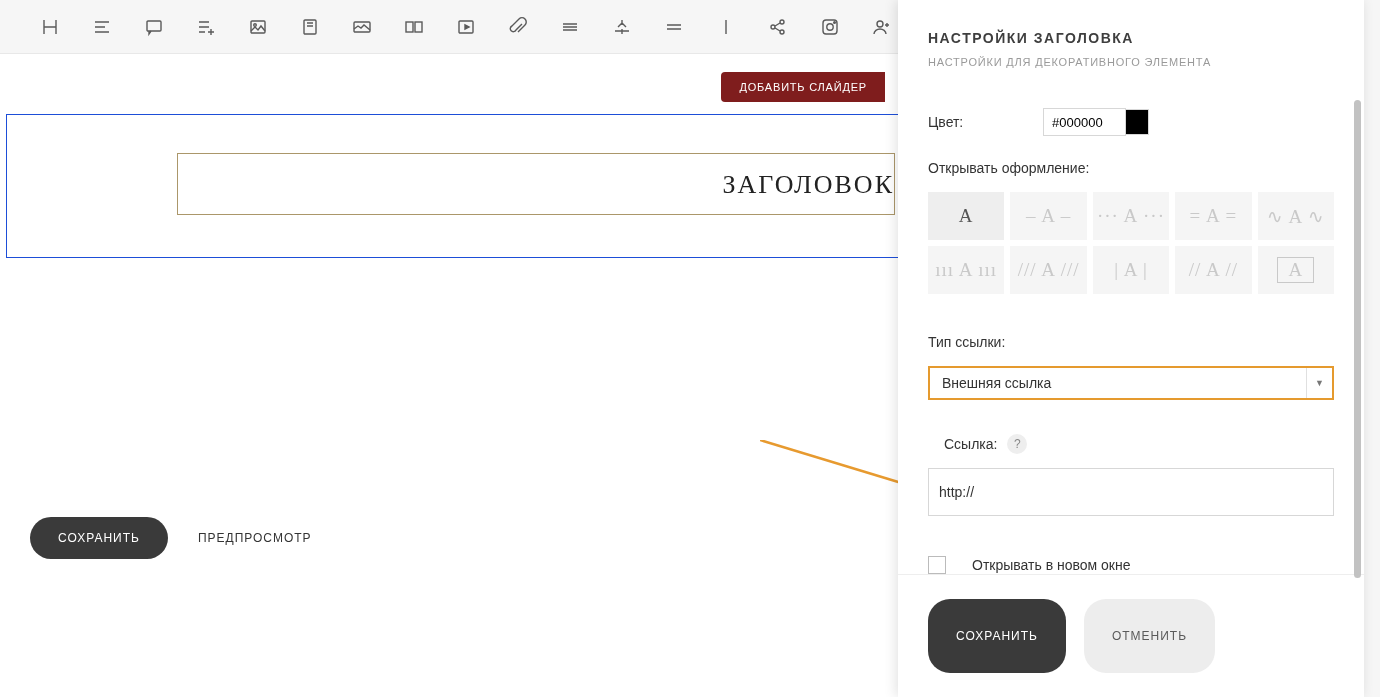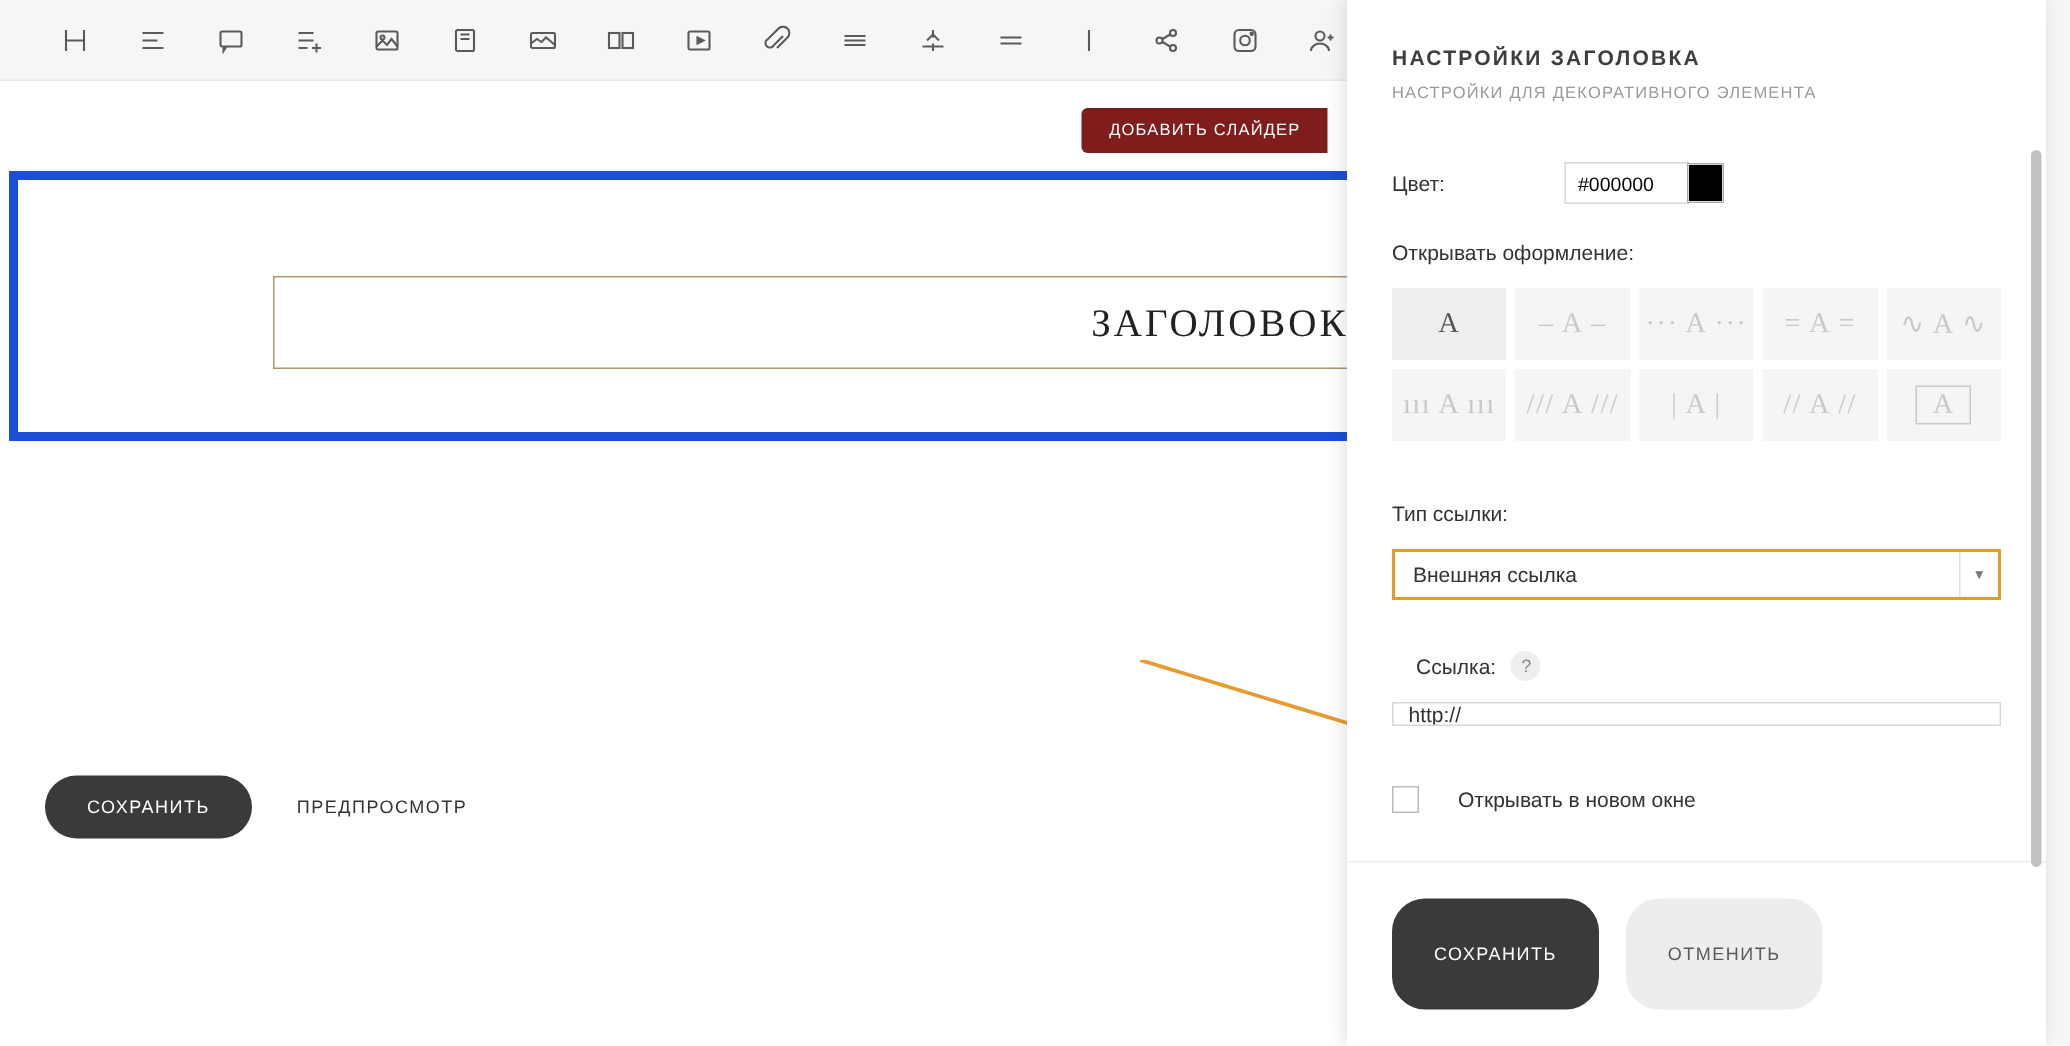--- a/index.html
+++ b/index.html
@@ -4,21 +4,21 @@
 <style>
 * { box-sizing: border-box; margin: 0; padding: 0; }
 body { font-family: Arial, Helvetica, sans-serif; background: #fff; width: 1380px; height: 697px; overflow: hidden; position: relative; }
 
 
 .toolbar { height: 54px; background: #f6f6f6; border-bottom: 1px solid #e8e8e8; display: flex; align-items: center; padding: 0 40px; gap: 32px; }
 .toolbar .tb-icon { width: 20px; height: 20px; display: flex; align-items: center; justify-content: center; color: #5a5a5a; cursor: pointer; }
 .toolbar svg { width: 20px; height: 20px; stroke: #5a5a5a; fill: none; stroke-width: 1.4; }
 .add-slider { position: absolute; top: 72px; right: 495px; background: #7f1d1d; color: #fff; font-size: 11px; letter-spacing: 0.8px; padding: 9px 18px; border-radius: 4px 0 0 4px; border: none; cursor: pointer; }
 
-.editor-block { margin: 60px 0 0 6px; width: 1044px; border: 6px solid #1d4ed8; padding: 64px 0 42px 0; }
+.editor-block { margin: 60px 0 0 6px; width: 1044px; border: 1px solid #1d4ed8; padding: 38px 0 42px 0; }
 .heading-box { margin: 0 auto 0 170px; width: 718px; border: 1px solid #ab976a; padding: 16px 0 14px 0; text-align: right; }
 .heading-text { font-family: Georgia, 'Times New Roman', serif; font-size: 26px; color: #222; letter-spacing: 2px; padding-right: 0; }
 
 
 .bottom-bar { position: absolute; top: 517px; left: 30px; display: flex; align-items: center; gap: 30px; }
 .btn-dark { background: #3a3a3a; color: #fff; border: none; padding: 14px 28px; border-radius: 22px; font-size: 12px; letter-spacing: 1px; cursor: pointer; }
 .btn-link { background: none; border: none; font-size: 12px; letter-spacing: 1px; color: #333; cursor: pointer; }
 
 
 .arrow { position: absolute; top: 440px; left: 760px; width: 170px; height: 55px; }
@@ -42,21 +42,21 @@
 .style-tile .boxA { border: 1.6px solid #c9c9c9; padding: 1px 10px; display: inline-block; }
 
 .select-wrap { position: relative; border: 2px solid #e59a2e; height: 34px; display: flex; align-items: center; margin-bottom: 34px; }
 .select-wrap .sel-text { font-size: 14px; color: #333; padding: 0 12px; flex: 1; }
 .select-wrap .sel-drop { width: 26px; height: 100%; border-left: 1px solid #e0e0e0; display: flex; align-items: center; justify-content: center; font-size: 9px; color: #777; }
 
 .link-row { display: flex; align-items: center; gap: 10px; margin-bottom: 14px; margin-left: 16px; }
 .link-row .lbl { font-size: 14px; color: #333; }
 .help { width: 20px; height: 20px; border-radius: 50%; background: #eee; display: flex; align-items: center; justify-content: center; font-size: 12px; color: #888; cursor: pointer; }
 
-.url-input { width: 100%; height: 16px; border: 1px solid #d7d7d7; font-size: 14px; padding: 0 10px; color: #333; margin-bottom: 40px; }
+.url-input { width: 100%; height: 48px; border: 1px solid #d7d7d7; font-size: 14px; padding: 0 10px; color: #333; margin-bottom: 40px; }
 
 .check-row { display: flex; align-items: center; gap: 26px; }
 .check-row .cb { width: 18px; height: 18px; border: 1px solid #bbb; cursor: pointer; }
 .check-row .cb-lbl { font-size: 14px; color: #333; }
 
 .panel-footer { border-top: 1px solid #eee; padding: 24px 30px; display: flex; gap: 18px; }
 .pf-save { background: #3a3a3a; color: #fff; border: none; padding: 14px 28px; border-radius: 22px; font-size: 12px; letter-spacing: 1px; cursor: pointer; }
 .pf-cancel { background: #ededed; color: #5a5a5a; border: none; padding: 30px 28px; border-radius: 22px; font-size: 12px; letter-spacing: 1px; cursor: pointer; }
 
 

